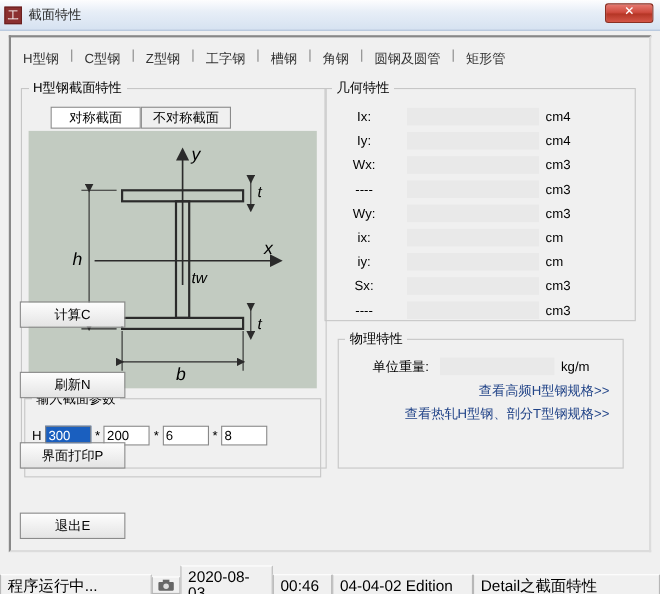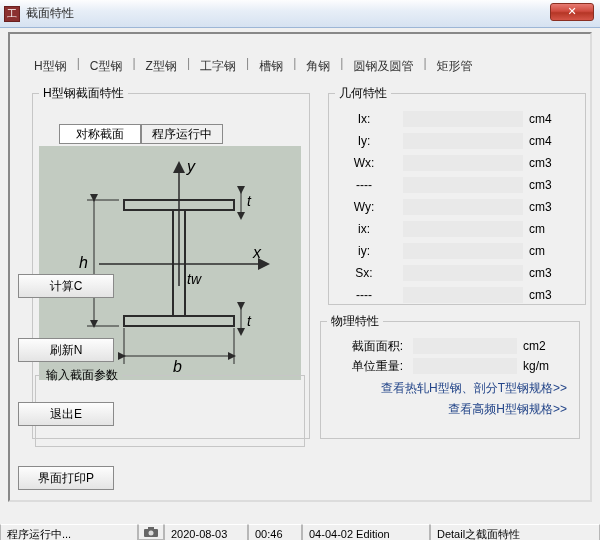--- a/index.html
+++ b/index.html
@@ -50,21 +50,21 @@
     position: absolute;
     top: 28px; left: 0; right: 0; bottom: 20px;
     background: #f0f0f0;
     padding: 6px;
   }
   .panel {
     position: absolute;
     top: 4px; left: 8px; right: 8px; bottom: 18px;
     border: 2px inset #dcdcdc;
     background: #f0f0f0;
-    padding: 18px;
+    padding: 5px;
   }
   .tabs {
     display: flex;
     gap: 2px;
     padding: 4px 0 8px 2px;
   }
   .tabs .tab {
     color: #333;
     padding: 2px 4px;
     cursor: pointer;
@@ -88,21 +88,21 @@
     padding: 0 4px;
   }
   
   .grp-left {
     top: 0; left: 4px;
     width: 278px; height: 354px;
   }
   .sym-tabs {
     display: flex;
     margin-left: 20px;
-    margin-top: 16px;
+    margin-top: 2px;
   }
   .sym-tabs .symtab {
     width: 82px;
     height: 20px;
     border: 1px solid #8a8a8a;
     background: #fff;
     text-align: center;
     line-height: 18px;
     cursor: pointer;
   }
@@ -132,22 +132,22 @@
     border: 1px solid #888;
     font-size: 12px;
     padding: 0 2px;
   }
   .input-row input.first {
     background: #1a5fbf;
     color: #fff;
   }
   
   .grp-geo {
-    top: 0; left: 300px;
-    width: 258px; height: 220px;
+    top: 0; left: 280px;
+    width: 283px; height: 220px;
   }
   .geo-row {
     display: grid;
     grid-template-columns: 62px 120px 40px;
     align-items: center;
     height: 22px;
     gap: 6px;
   }
   .geo-row .k { text-align: center; padding-right: 4px; }
   .geo-row .v { height: 16px; background: #e9e9e9; }
@@ -189,22 +189,22 @@
     cursor: pointer;
     font-family: inherit;
     font-size: 12px;
   }
   
   .statusbar {
     position: absolute;
     left: 0; right: 0; bottom: 0;
     height: 16px;
     display: flex;
-    align-items: flex-start;
-    font-size: 11px;
+    align-items: center;
+    font-size: 14px;
   }
   .statusbar .cell {
     border: 1px solid #b7b7b7;
     border-top: 1px solid #fff;
     padding: 2px 6px;
     background: #f0f0f0;
     line-height: 15px;
   }
   .statusbar .cell.cam {
     padding: 1px 2px;
@@ -241,21 +241,21 @@
       <span class="tab">矩形管</span>
     </div>
 
     <div class="content">
 
       <fieldset class="grp-left">
         <legend>H型钢截面特性</legend>
 
         <div class="sym-tabs">
           <div class="symtab">对称截面</div>
-          <div class="symtab inactive">程序运行中</div>
+          <div class="symtab inactive">不对称截面</div>
         </div>
 
         <div class="diagram">
           <svg width="262" height="234" viewBox="0 0 262 234">
             <defs>
               <marker id="arr" markerWidth="8" markerHeight="8" refX="6" refY="4" orient="auto">
                 <path d="M0,0 L8,4 L0,8 Z" fill="#2b2b2b"></path>
               </marker>
             </defs>
 
@@ -285,20 +285,30 @@
             <line x1="202" y1="46" x2="202" y2="72" stroke="#2b2b2b" marker-start="url(#arr)" marker-end="url(#arr)"></line>
             <text x="208" y="60" font-size="14" font-style="italic">t</text>
 
             <line x1="202" y1="162" x2="202" y2="188" stroke="#2b2b2b" marker-start="url(#arr)" marker-end="url(#arr)"></line>
             <text x="208" y="180" font-size="14" font-style="italic">t</text>
           </svg>
         </div>
 
         <fieldset class="grp-input">
           <legend>输入截面参数</legend>
+          <div class="input-row">
+            <span class="lbl">H</span>
+            <input type="text" class="first" value="300" style="">
+            <span> * </span>
+            <input type="text" value="200" style="">
+            <span> * </span>
+            <input type="text" value="6" style="">
+            <span> * </span>
+            <input type="text" value="8" style="">
+          </div>
         </fieldset>
       </fieldset>
 
       <fieldset class="grp-geo">
         <legend>几何特性</legend>
         <div id="geo-rows">
             <div class="geo-row">
               <span class="k">Ix:</span>
               <span class="v"></span>
               <span class="u">cm4</span>
@@ -343,41 +353,36 @@
               <span class="v"></span>
               <span class="u">cm3</span>
             </div>
           </div>
       </fieldset>
 
       <fieldset class="grp-phys">
         <legend>物理特性</legend>
         <div id="phys-rows">
             <div class="phys-row">
-              <span class="k">截面面积:</span>
-              <span class="v"></span>
-              <span class="u">cm2</span>
-            </div>
-            <div class="phys-row">
               <span class="k">单位重量:</span>
               <span class="v"></span>
               <span class="u">kg/m</span>
             </div>
           </div>
+        <div class="link">查看高频H型钢规格&gt;&gt;</div>
         <div class="link">查看热轧H型钢、剖分T型钢规格&gt;&gt;</div>
-        <div class="link">查看高频H型钢规格&gt;&gt;</div>
       </fieldset>
 
     </div>
 
     <div class="btn-row">
       <button>计算C</button>
       <button>刷新N</button>
+      <button>界面打印P</button>
       <button>退出E</button>
-      <button>界面打印P</button>
     </div>
 
   </div>
 </div>
 
 <div class="statusbar">
   <div class="cell" style="width:138px">程序运行中...</div>
   <div class="cell cam" style="width:26px">
     <svg width="16" height="12" viewBox="0 0 16 12">
         <rect x="1" y="3" width="14" height="8" rx="1" fill="#666"></rect>

